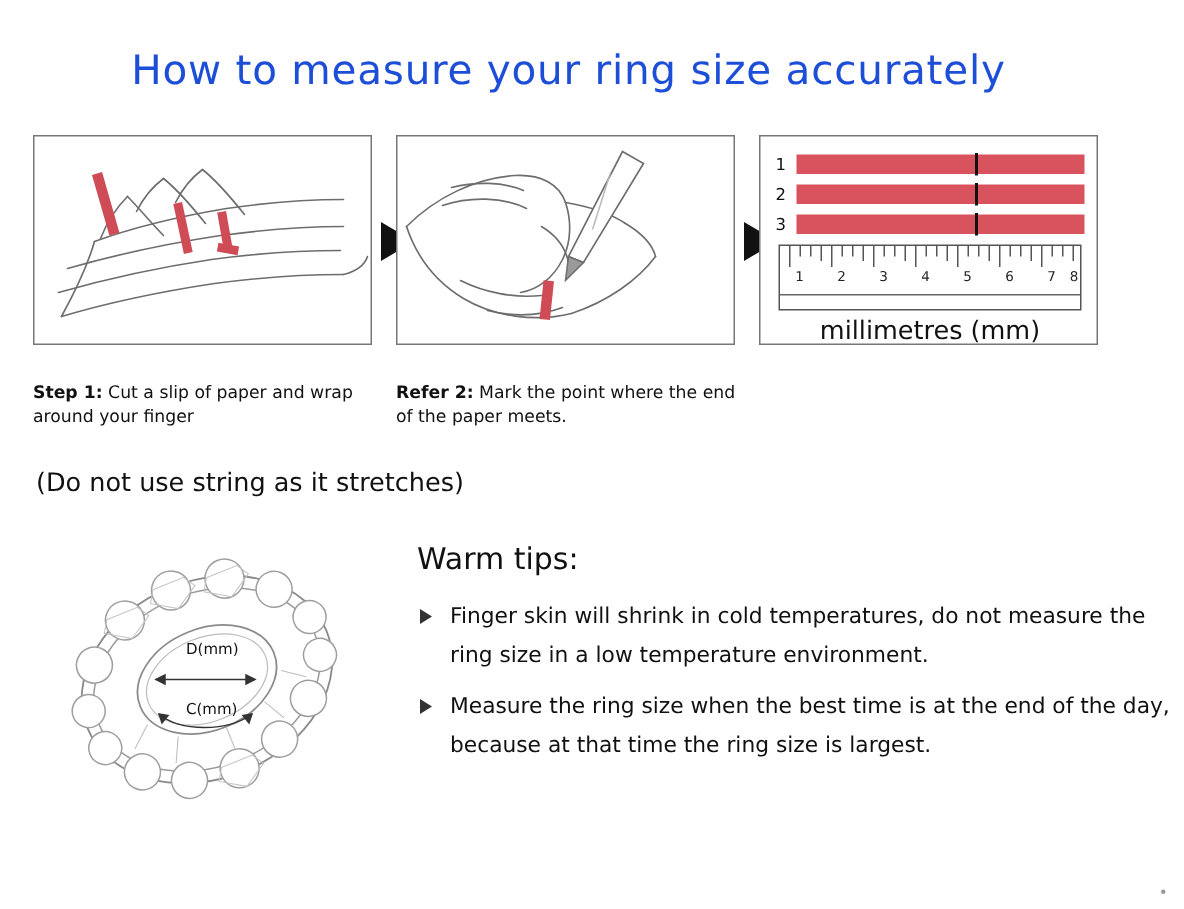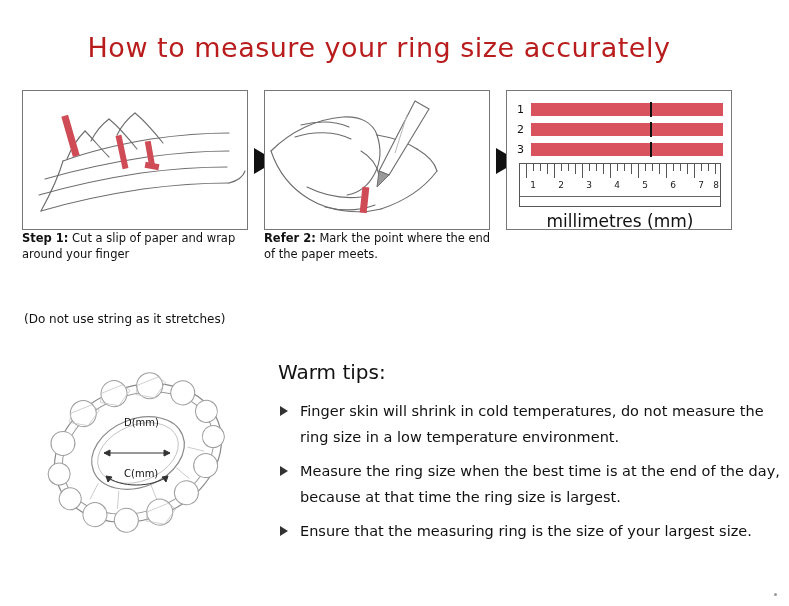--- a/index.html
+++ b/index.html
@@ -25,21 +25,21 @@
   
   .title {
     position: absolute;
     left: 0;
     top: 32px;
     width: 758px;
     text-align: center;
     font-size: 27px;
     letter-spacing: 0.5px;
     font-family: "DejaVu Sans", sans-serif;
-    color: #b91c1c;
+    color: #1d4ed8;
   }
 
   
   .steps {
     position: absolute;
     left: 22px;
     top: 90px;
     width: 750px;
     height: 250px;
   }
@@ -56,31 +56,31 @@
     position: relative;
     width: 226px;
     height: 140px;
     border: 1px solid #777;
     background: #fff;
     overflow: hidden;
     box-sizing: border-box;
   }
 
   .caption {
-    margin-top: 0;
+    margin-top: 23px;
     font-size: 11.5px;
     line-height: 16px;
     color: #111;
   }
   .caption b { font-weight: bold; }
 
   .note {
     position: absolute;
     top: 222px;
-    font-size: 12px;
+    font-size: 17px;
     color: #111;
   }
   .note.n1 { left: 2px; }
   .note.n3 { left: 484px; }
 
   
   .arrow {
     position: absolute;
     top: 58px;
     width: 0;
@@ -207,21 +207,21 @@
     left: 28px;
     top: 348px;
     width: 220px;
     height: 215px;
   }
   .ring-label {
     position: absolute;
     font-size: 10px;
     color: #111;
   }
-  .ring-label.d { left: 96px; top: 69px; }
+  .ring-label.d { left: 96px; top: 80px; }
   .ring-label.c { left: 96px; top: 120px; }
 
   .corner-dot {
     position: absolute;
     right: 12px;
     bottom: 10px;
     width: 3px;
     height: 3px;
     background: #999;
     border-radius: 50%;
@@ -437,20 +437,16 @@
     <div class="tips-head">Warm tips:</div>
 
     <div class="tip">
       <span class="bullet"></span>
       <span>Finger skin will shrink in cold temperatures, do not measure the ring size in a low temperature environment.</span>
     </div>
     <div class="tip">
       <span class="bullet"></span>
       <span>Measure the ring size when the best time is at the end of the day, because at that time the ring size is largest.</span>
     </div>
-    <div class="tip">
-      <span class="bullet"></span>
-      <span>Ensure that the measuring ring is the size of your largest size.</span>
-    </div>
   </div>
 
   <span class="corner-dot"></span>
 </div>
 
 </body></html>

